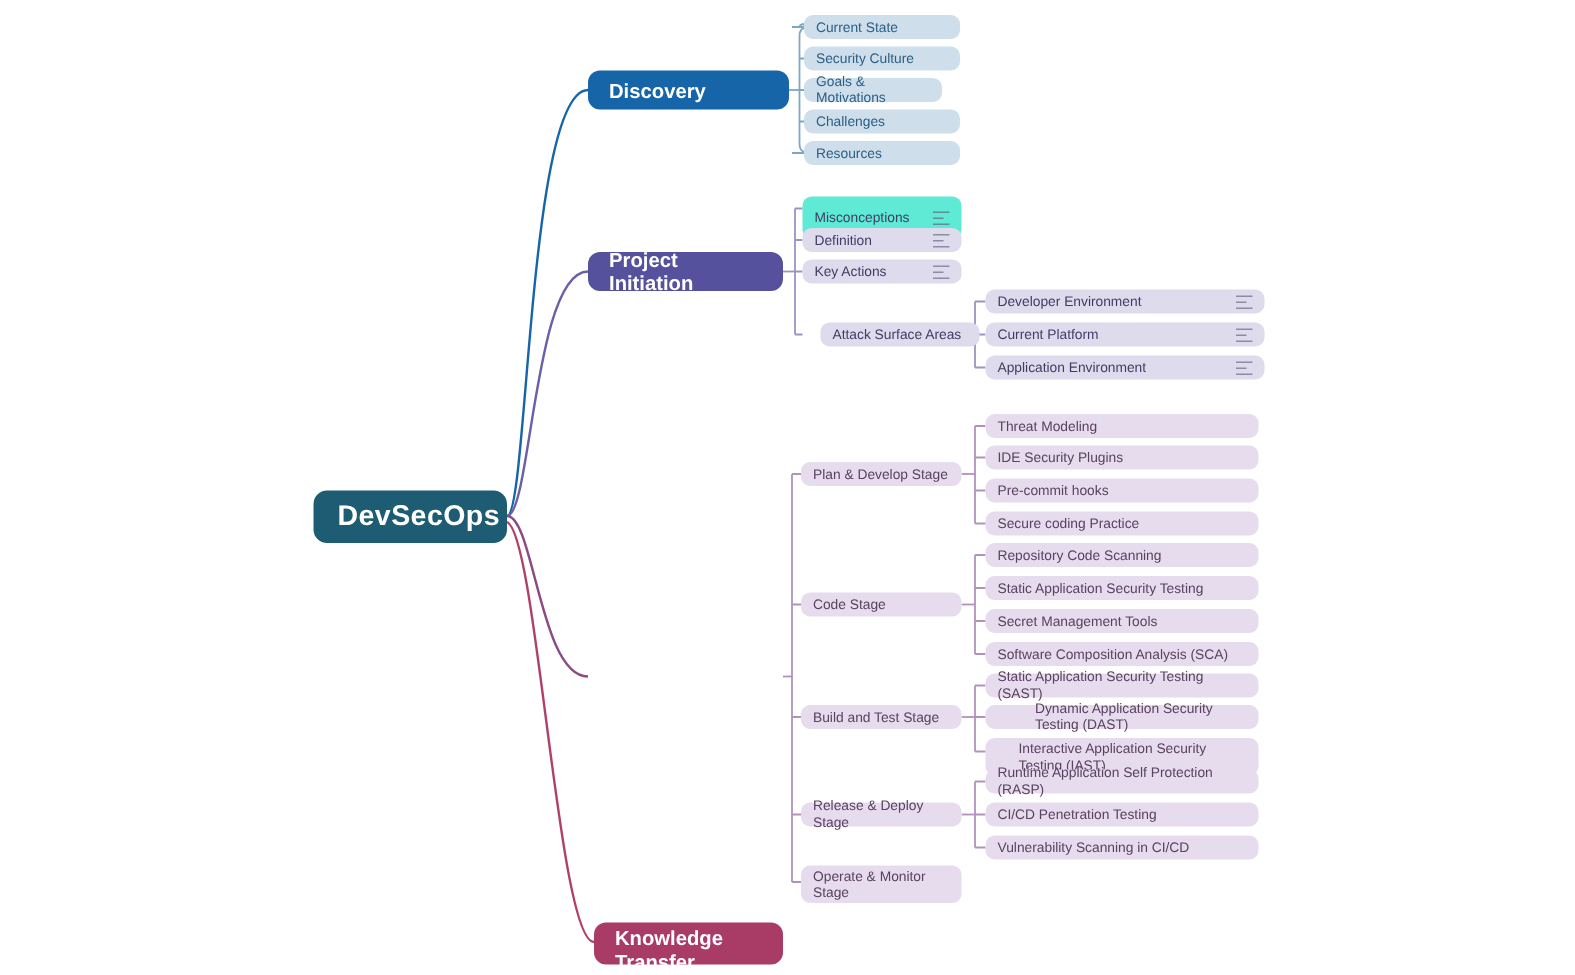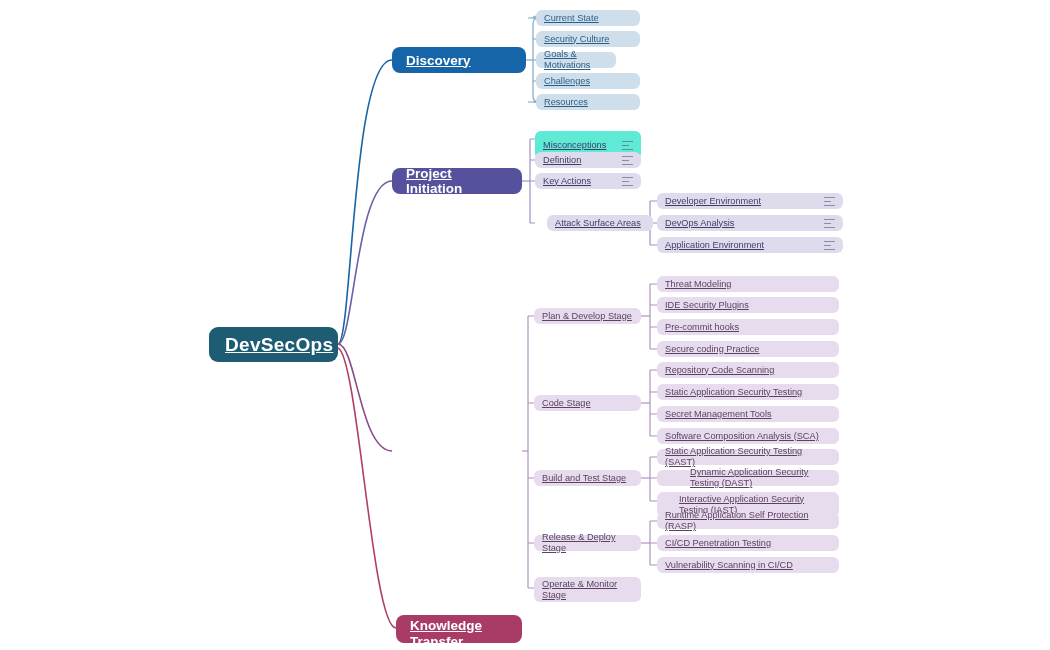--- a/index.html
+++ b/index.html
@@ -19,21 +19,20 @@
     width: 1050px; height: 650px;
     pointer-events: none;
   }
   .node {
     position: absolute;
     box-sizing: border-box;
     display: flex;
     align-items: center;
     border-radius: 7px;
     white-space: pre-line;
-    text-decoration: underline;
   }
   
   .node.root {
     background: #1d5c72;
     color: #ffffff;
     font-size: 19px;
     font-weight: bold;
     letter-spacing: .3px;
     border-radius: 9px;
     padding: 0 16px;
@@ -124,21 +123,21 @@
 
   <div class="node branch" style="left:392px; top:47px; width:134px; height:26px; background:#1565a8;">
     <span>Discovery</span>
   </div>
   <div class="node leaf" style="left:536px; top:10px; width:104px; height:16px; background:#cfdeeb; color:#2b5f86;">
     <span class="leaf-label">Current State</span>
   </div>
   <div class="node leaf" style="left:536px; top:31px; width:104px; height:16px; background:#cfdeeb; color:#2b5f86;">
     <span class="leaf-label">Security Culture</span>
   </div>
-  <div class="node leaf" style="left:536px; top:52px; width:80px; height:16px; background:#cfdeeb; color:#2b5f86;">
+  <div class="node leaf" style="left:536px; top:52px; width:92px; height:16px; background:#cfdeeb; color:#2b5f86;">
     <span class="leaf-label">Goals &amp; Motivations</span>
   </div>
   <div class="node leaf" style="left:536px; top:73px; width:104px; height:16px; background:#cfdeeb; color:#2b5f86;">
     <span class="leaf-label">Challenges</span>
   </div>
   <div class="node leaf" style="left:536px; top:94px; width:104px; height:16px; background:#cfdeeb; color:#2b5f86;">
     <span class="leaf-label">Resources</span>
   </div>
 
   <div class="node branch" style="left:392px; top:168px; width:130px; height:26px; background:#55519c;">
@@ -157,21 +156,21 @@
     <span class="note-icon"><i></i><i></i><i></i></span>
   </div>
   <div class="node leaf" style="left:535px; top:215px; width:106px; height:16px; background:#dedcec; color:#413c66;margin-left:12px;">
     <span class="leaf-label">Attack Surface Areas</span>
   </div>
   <div class="node leaf" style="left:657px; top:193px; width:186px; height:16px; background:#dedcec; color:#413c66;">
     <span class="leaf-label">Developer Environment</span>
     <span class="note-icon"><i></i><i></i><i></i></span>
   </div>
   <div class="node leaf" style="left:657px; top:215px; width:186px; height:16px; background:#dedcec; color:#413c66;">
-    <span class="leaf-label">DevOps Analysis</span>
+    <span class="leaf-label">Current Platform</span>
     <span class="note-icon"><i></i><i></i><i></i></span>
   </div>
   <div class="node leaf" style="left:657px; top:237px; width:186px; height:16px; background:#dedcec; color:#413c66;">
     <span class="leaf-label">Application Environment</span>
     <span class="note-icon"><i></i><i></i><i></i></span>
   </div>
 
 
   <div class="node leaf" style="left:534px; top:308px; width:107px; height:16px; background:#e6dced; color:#5b4262;">
     <span class="leaf-label">Plan &amp; Develop Stage</span>

